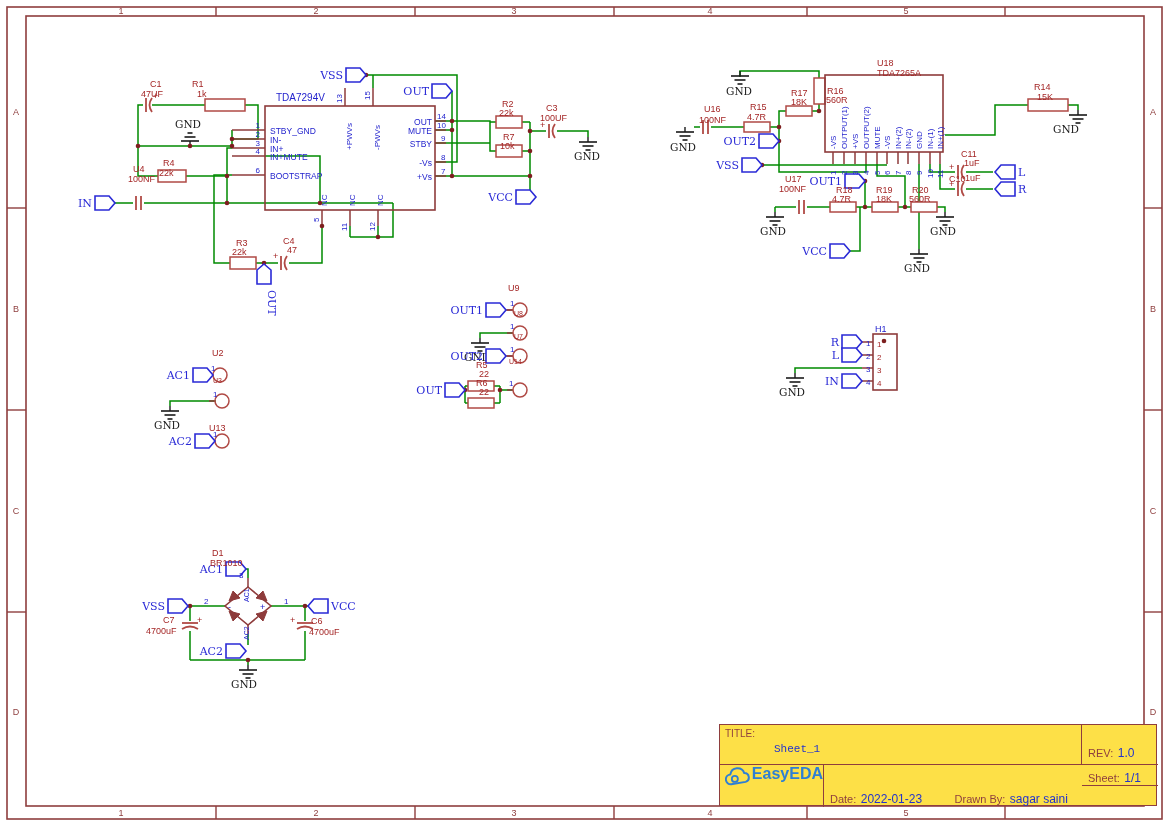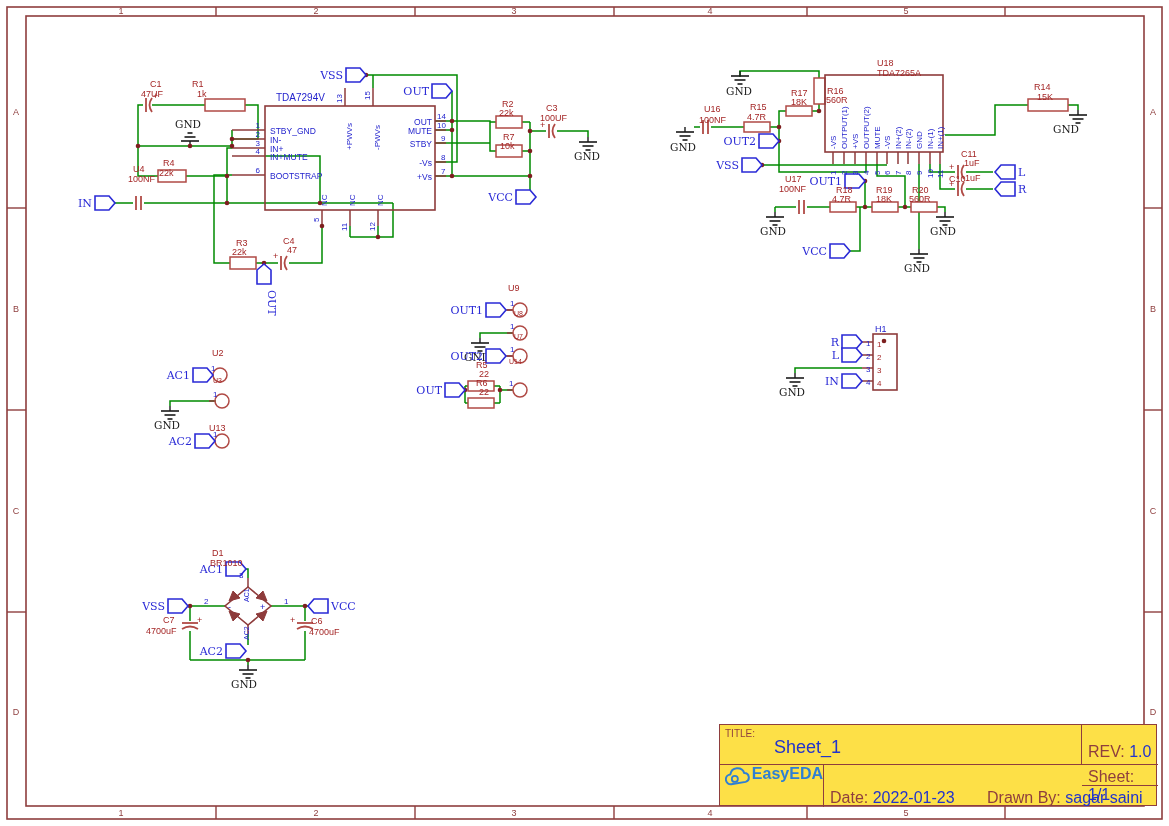--- a/index.html
+++ b/index.html
@@ -3,30 +3,30 @@
 <meta charset="utf-8">
 <style>
   html,body{margin:0;padding:0;background:#ffffff;width:1169px;height:826px;overflow:hidden;
     font-family:"Liberation Sans",sans-serif;}
   #stage{position:relative;width:1169px;height:826px;background:#fff;}
   #schsvg{position:absolute;left:0;top:0;}
   
   #titleblock{position:absolute;left:706px;top:724px;width:438px;height:82px;
     border:1.6px solid #8e3e3e;box-sizing:border-box;background:#fde047;margin-left:13px;}
   #titleblock .cell{position:absolute;box-sizing:border-box;}
-  .tb-label{color:#8e3e3e;font-size:16px;}
-  .tb-value{color:#2233cc;font-size:16px;}
+  .tb-label{color:#8e3e3e;font-size:11px;}
+  .tb-value{color:#2233cc;font-size:12px;}
   #tb-titlerow{left:0;top:0;width:362px;height:40px;border-right:1.6px solid #8e3e3e;border-bottom:1.6px solid #8e3e3e;}
   #tb-rev{left:362px;top:0;width:76px;height:40px;border-bottom:1.6px solid #8e3e3e;padding:18px 0 0 6px;}
   #tb-logo{left:0;top:40px;width:104px;height:42px;border-right:1.6px solid #8e3e3e;}
   #tb-company{left:104px;top:40px;width:258px;height:21px;border-bottom:1.6px solid #8e3e3e;border-right:1.6px solid #8e3e3e;padding:3px 0 0 6px;}
   #tb-sheet{left:362px;top:40px;width:76px;height:21px;border-bottom:1.6px solid #8e3e3e;padding:3px 2px 0 6px;}
   #tb-date{left:104px;top:61px;width:334px;height:21px;padding:3px 13px 0 6px;}
   #tb-title-label{position:absolute;left:5px;top:3px;font-size:10px;}
-  #tb-title-value{position:absolute;left:54px;top:12px;font-size:18px;}
+  #tb-title-value{position:absolute;left:54px;top:18px;font-size:11px;font-family:Liberation Mono, monospace;}
   .logo-wrap{display:flex;align-items:flex-start;height:100%;padding-left:5px;}
   .logo-text{color:#2e7fd4;font-size:16px;font-weight:bold;letter-spacing:0;}
 </style>
 </head>
 <body>
 
 <div id="stage">
   <svg id="schsvg" width="1169" height="826" xmlns="http://www.w3.org/2000/svg">
       <rect x="7" y="7" width="1155" height="812" fill="none" stroke="#8e3e3e" stroke-width="1.6"></rect>
       <rect x="26" y="16" width="1118" height="790" fill="none" stroke="#8e3e3e" stroke-width="1.6"></rect>

